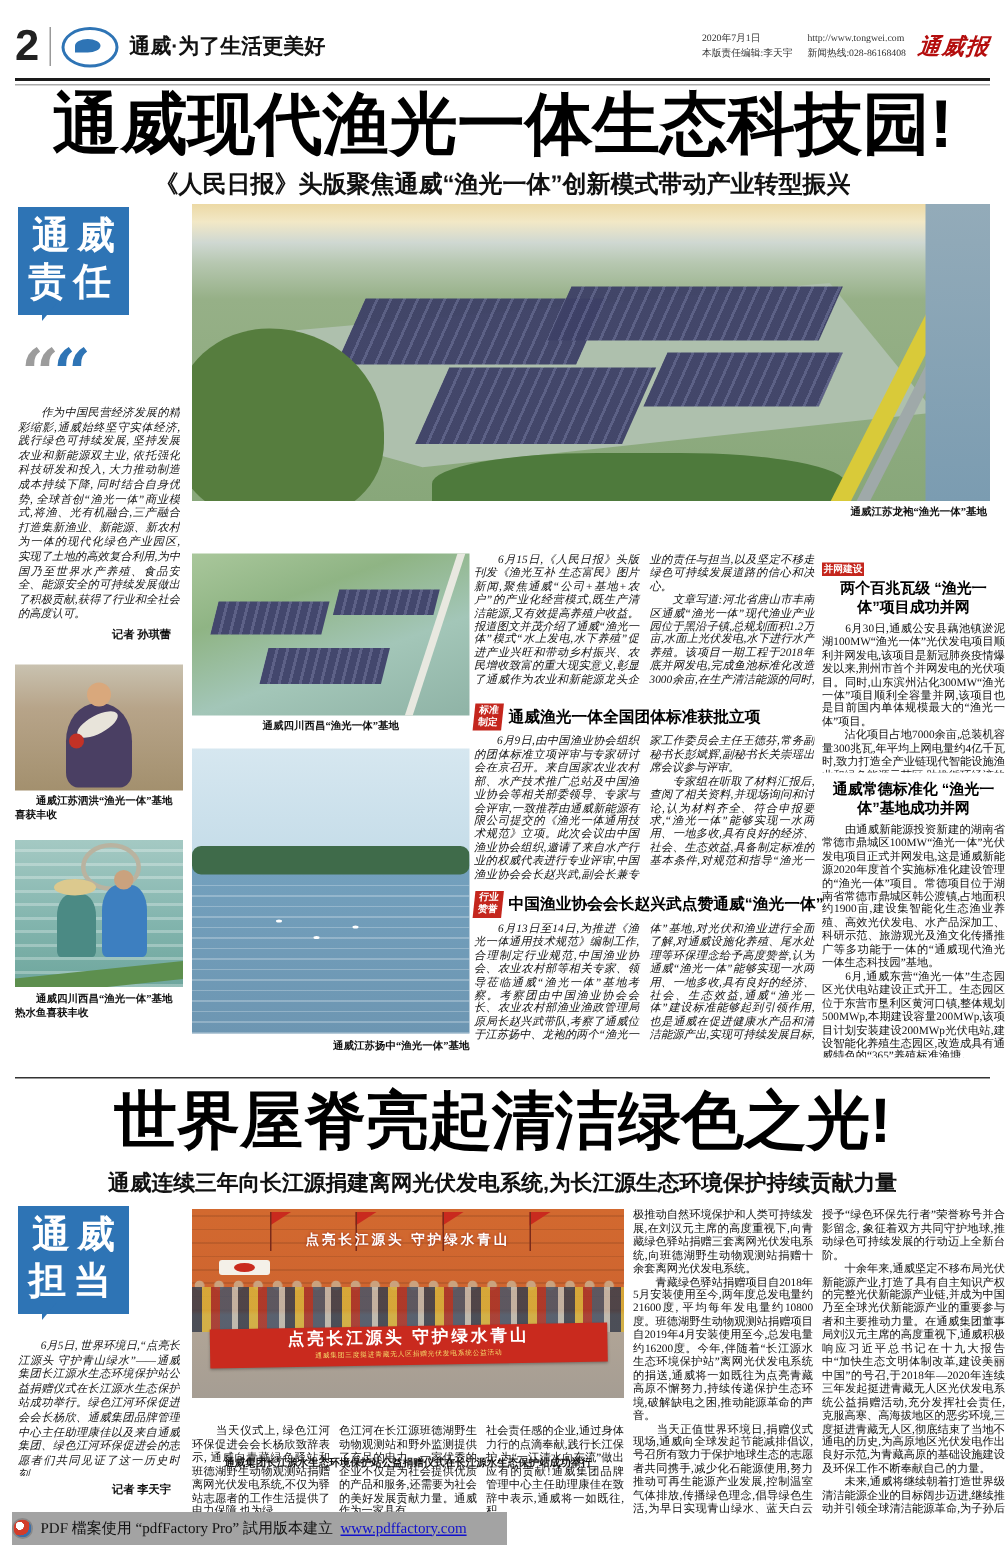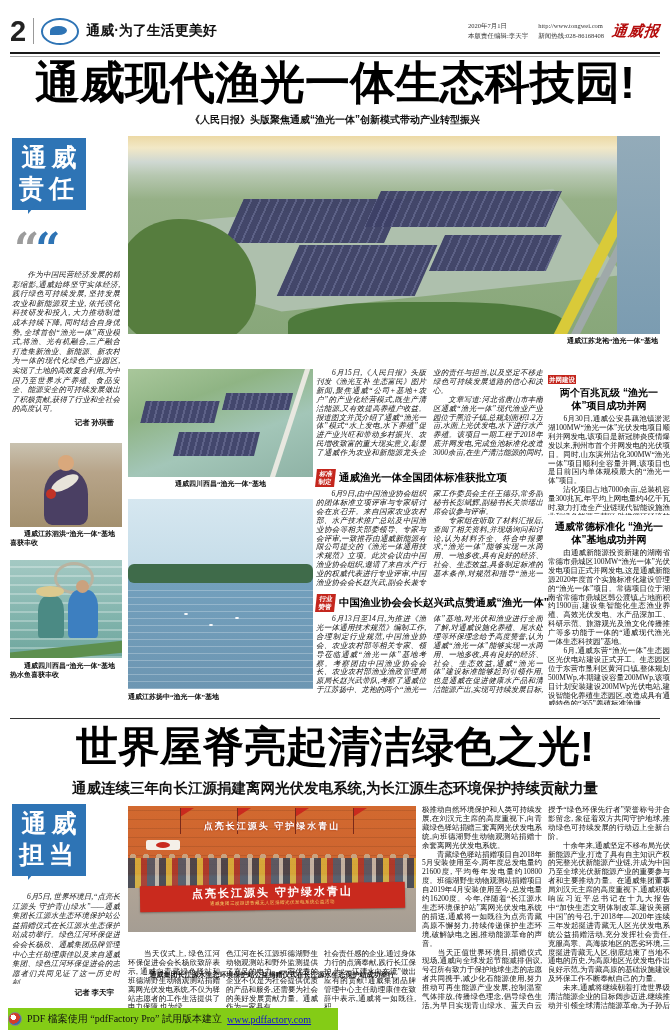--- a/index.html
+++ b/index.html
@@ -14,21 +14,21 @@
   .logo-oval i{position:absolute;left:7px;top:6px;width:17px;height:9px;background:#2e74b5;border-radius:60% 60% 60% 0;}
   .masthead{font-family:"Liberation Sans",sans-serif;font-weight:bold;font-size:14px;color:#111;}
   .hd-right{display:flex;align-items:center;gap:8px;}
   .hd-grid{display:grid;grid-template-columns:auto auto;grid-gap:2px 10px;font-size:6.5px;color:#333;line-height:8px;text-align:left;}
   .hd-url{color:#333;}
   .paper-logo{color:#b40d0d;font-size:15px;font-weight:bold;font-style:italic;letter-spacing:1px;font-family:"DejaVu Serif",serif;transform:skewX(-6deg);}
   .rule1{position:absolute;top:52px;left:10px;right:10px;height:2px;border-top:2px solid #1a1a1a;border-bottom:1px solid #aaa;}
   
   .head1{position:absolute;top:57px;left:0;width:100%;margin:0;text-align:center;font-family:"Liberation Sans",sans-serif;
          font-weight:900;font-size:45px;line-height:52px;color:#000;letter-spacing:0;}
-  .sub1{position:absolute;top:113px;left:0;width:100%;text-align:center;font-family:"Liberation Sans",sans-serif;font-weight:bold;font-size:10px;color:#111;}
+  .sub1{position:absolute;top:113px;left:0;width:100%;text-align:center;font-family:"Liberation Sans",sans-serif;font-weight:bold;font-size:16px;color:#111;}
   .head2{position:absolute;top:722px;left:0;width:100%;margin:0;text-align:center;font-family:"Liberation Sans",sans-serif;
          font-weight:900;font-size:42px;line-height:50px;color:#000;}
   .sub2{position:absolute;top:779px;left:0;width:100%;text-align:center;font-family:"Liberation Sans",sans-serif;font-weight:bold;font-size:14.5px;color:#111;}
   .rule2{position:absolute;top:718px;left:10px;right:10px;border-top:1px solid #333;}
   
   .s1{position:absolute;top:136px;left:10px;right:10px;height:582px;}
   .s2{position:absolute;top:800px;left:10px;right:10px;height:214px;}
   
   .sidebar1{position:absolute;left:0;top:2px;width:112px;height:580px;}
   .sidebar2{position:absolute;left:0;top:4px;width:112px;height:210px;}
@@ -70,21 +70,21 @@
   .w-fig1{position:absolute;left:58px;top:30px;width:30px;height:48px;background:#3d7fc0;border-radius:35% 35% 10% 10%;}
   .w-fig1h{position:absolute;left:66px;top:20px;width:13px;height:13px;background:#caa27e;border-radius:50%;}
   .w-fig2{position:absolute;left:28px;top:36px;width:26px;height:42px;background:#4b8a84;border-radius:35% 35% 10% 10%;}
   .w-hat{position:absolute;left:26px;top:26px;width:28px;height:11px;background:#dcc98e;border-radius:50%;}
   .w-net{position:absolute;left:44px;top:2px;width:34px;height:26px;border:3px solid #b9b3a0;border-radius:50%;background:transparent;}
   .w-boat{position:absolute;left:-6px;bottom:0;width:120%;height:12px;background:#5d8f4e;transform:rotate(-6deg);}
   
   .mp3{left:118px;top:233px;width:185px;height:108px;background:linear-gradient(160deg,#a9c79b 0%,#8fb484 30%,#a3c6b8 62%,#8fb3a6 100%);}
   .mp3cap{position:absolute;left:118px;top:344px;width:185px;text-align:center;text-indent:0;}
   .mp4{left:118px;top:363px;width:185px;height:190px;background:linear-gradient(180deg,#d6e7f0 0%,#c6dde9 36%,#73a0bd 42%,#6d96b2 100%);}
-  .mp4cap{position:absolute;left:118px;top:557px;width:185px;text-align:left;text-indent:0;}
+  .mp4cap{position:absolute;left:118px;top:557px;width:185px;text-align:right;text-indent:0;}
   .m-strip{position:absolute;background:repeating-linear-gradient(90deg,#43476d 0 5px,#5d6187 5px 7px);transform:skewX(-14deg);}
   .ms1{left:8%;top:30%;width:40%;height:20%;} .ms2{left:52%;top:22%;width:36%;height:16%;} .ms3{left:26%;top:58%;width:44%;height:22%;}
   .m-road{position:absolute;right:12%;top:-6%;width:5px;height:120%;background:#e8e8e0;transform:rotate(18deg);}
   .m-treeband{position:absolute;left:0;top:34%;width:100%;height:10%;background:#3f6b4a;border-radius:6px;}
   .m-spark{position:absolute;left:0;top:48%;width:100%;height:52%;background:repeating-linear-gradient(0deg,rgba(255,255,255,.25) 0 1px,transparent 1px 7px);}
   .m-bird{position:absolute;width:4px;height:2px;background:#fff;border-radius:50%;}
   
   .ccol{position:absolute;left:306px;top:233px;width:227px;height:347px;}
   .art{margin-bottom:3px;}
   .art-head{display:flex;align-items:center;gap:4px;height:20px;margin-bottom:2px;}
@@ -116,21 +116,21 @@
   .b-banner{position:absolute;left:4%;top:78px;width:92%;height:26px;background:#c92a1e;transform:rotate(-1deg);
             box-shadow:0 1px 2px rgba(0,0,0,.3);text-align:center;}
   .b-main{color:#fff;font-family:"Liberation Sans",sans-serif;font-weight:900;font-size:11px;line-height:16px;letter-spacing:2px;}
   .b-sub{color:#f5d96a;font-size:4.5px;line-height:6px;letter-spacing:.5px;}
   .s2cap{position:absolute;left:118px;top:136px;width:288px;font-weight:bold;font-size:7px;text-align:center;margin-top:34px;}
   .ucol{position:absolute;top:150px;height:58px;font-size:7.5px;line-height:8.9px;text-align:justify;white-space:pre-line;overflow:hidden;}
   .cu1{left:118px;width:92px;} .cu2{left:216px;width:92px;} .cu3{left:314px;width:92px;}
   .rcol2{position:absolute;top:6px;height:204px;font-size:7.5px;line-height:8.9px;text-align:justify;white-space:pre-line;overflow:hidden;}
   .cr1{left:412px;width:120px;} .cr2{left:538px;width:122px;}
   
-  .footer{position:absolute;left:8px;top:1008px;width:330px;height:22px;background:#84cc16;display:flex;align-items:center;gap:5px;
+  .footer{position:absolute;left:8px;top:1008px;width:330px;height:22px;background:#a3a3a3;display:flex;align-items:center;gap:5px;
           font-size:10px;color:#111;z-index:9;}
   .pficon{width:12px;height:12px;border-radius:50%;border:1px solid #888;flex:none;
           background:radial-gradient(circle at 35% 35%,#fff 0 24%,#d23c2a 25% 58%,#3a6ea8 59%);}
   .flink{color:#1111cc;text-decoration:underline;}
 </style>
 </head>
 <body>
 
 <div class="page">
 

